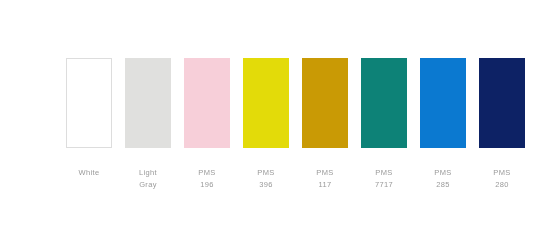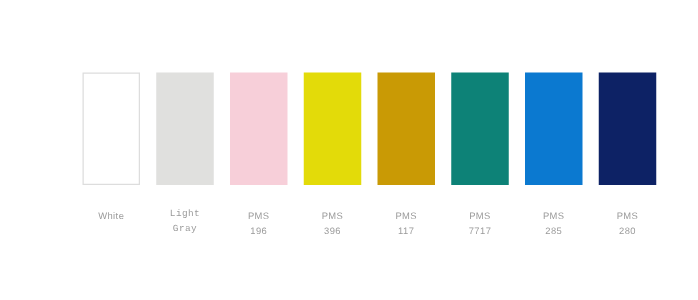--- a/index.html
+++ b/index.html
@@ -64,21 +64,21 @@
 <div class="palette-board">
   <div class="swatch-row">
 
     <div class="swatch-cell">
       <div class="swatch-chip has-border" title="White" style="background-color: rgb(255, 255, 255);"></div>
       <div class="swatch-label" style="color: rgb(154, 154, 154);">White</div>
     </div>
 
     <div class="swatch-cell">
       <div class="swatch-chip" title="Light Gray" style="background-color: rgb(224, 224, 222);"></div>
-      <div class="swatch-label" style="color: rgb(154, 154, 154); font-family: Liberation Mono, monospace;">Light
+      <div class="swatch-label" style="color: rgb(154, 154, 154);">Light
 Gray</div>
     </div>
 
     <div class="swatch-cell">
       <div class="swatch-chip" title="PMS 196" style="background-color: rgb(247, 207, 217);"></div>
       <div class="swatch-label" style="color: rgb(154, 154, 154);">PMS
 196</div>
     </div>
 
     <div class="swatch-cell">

